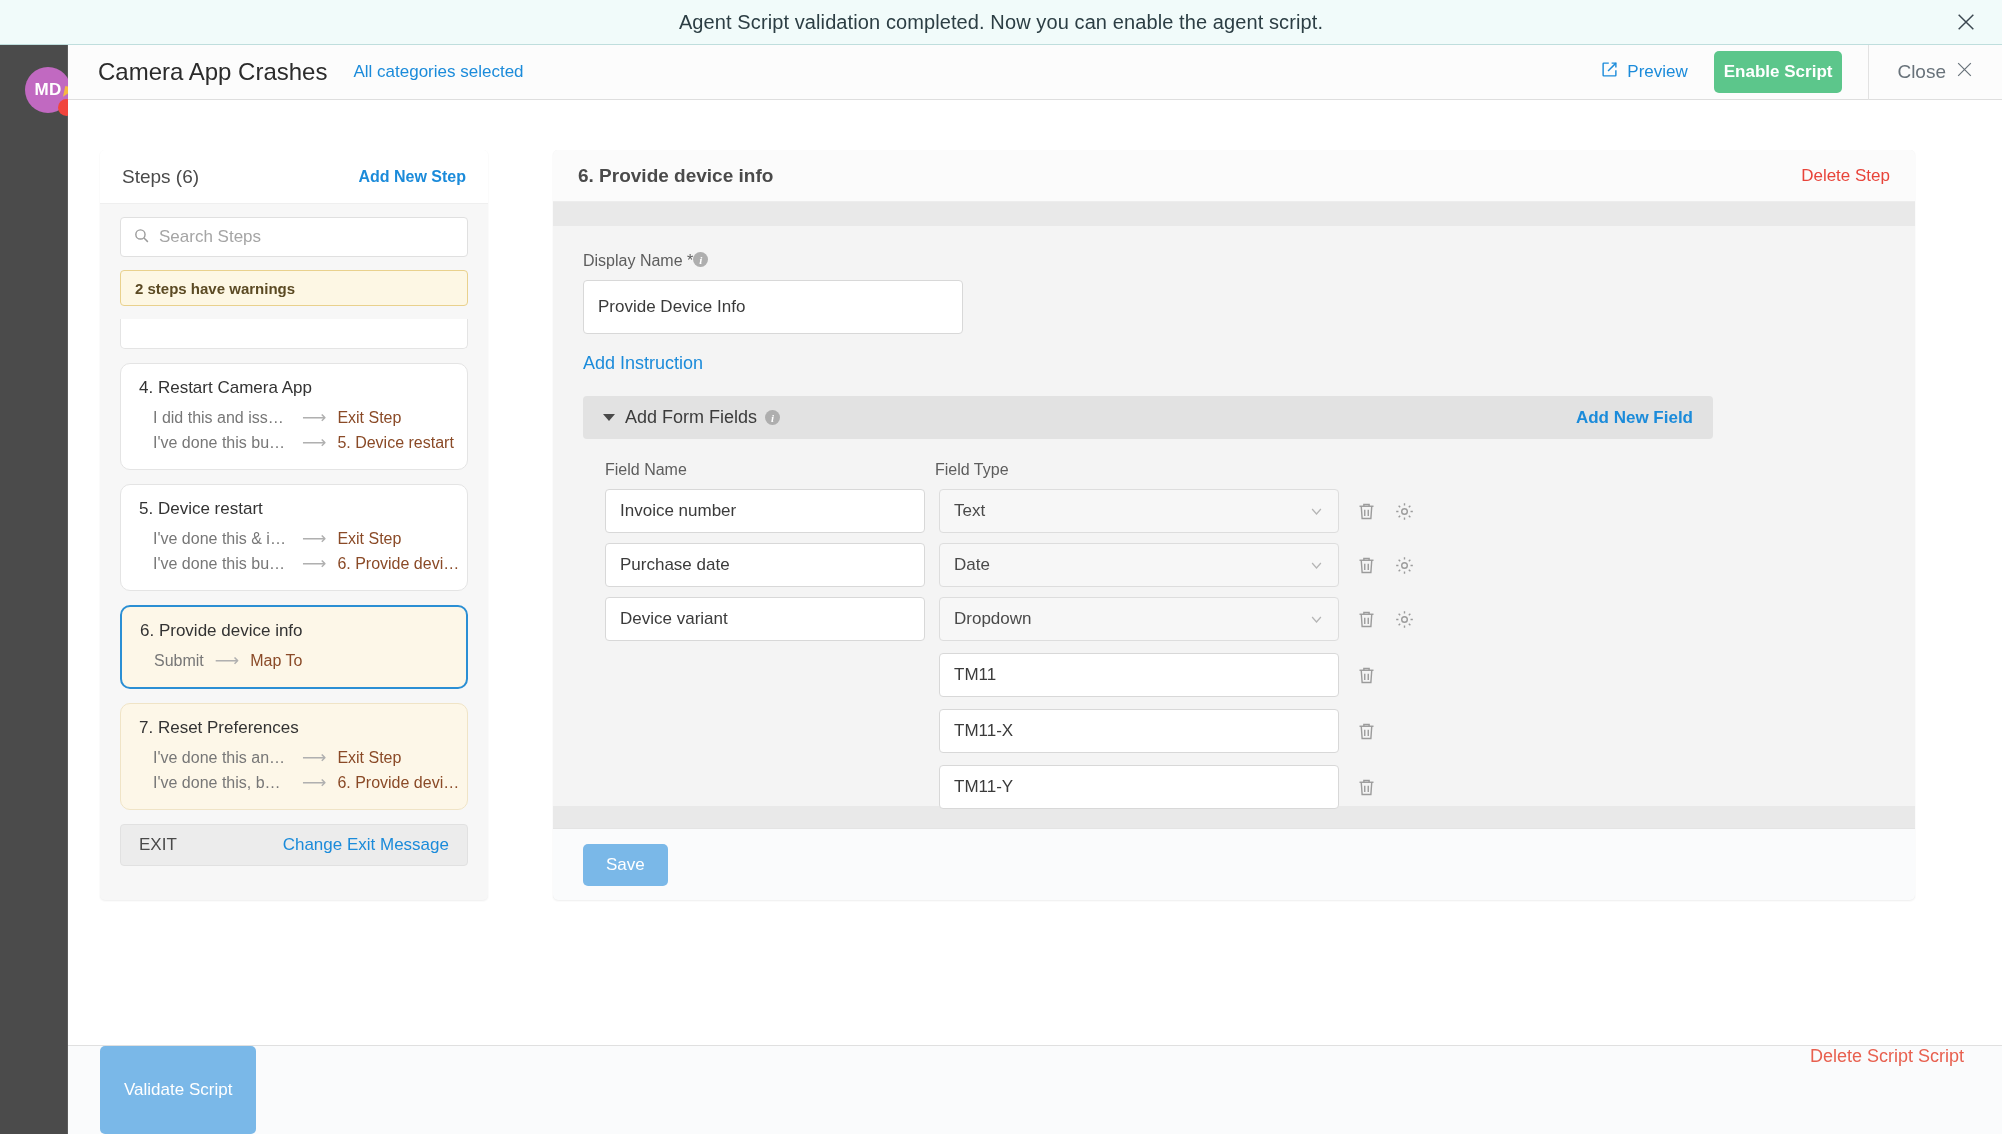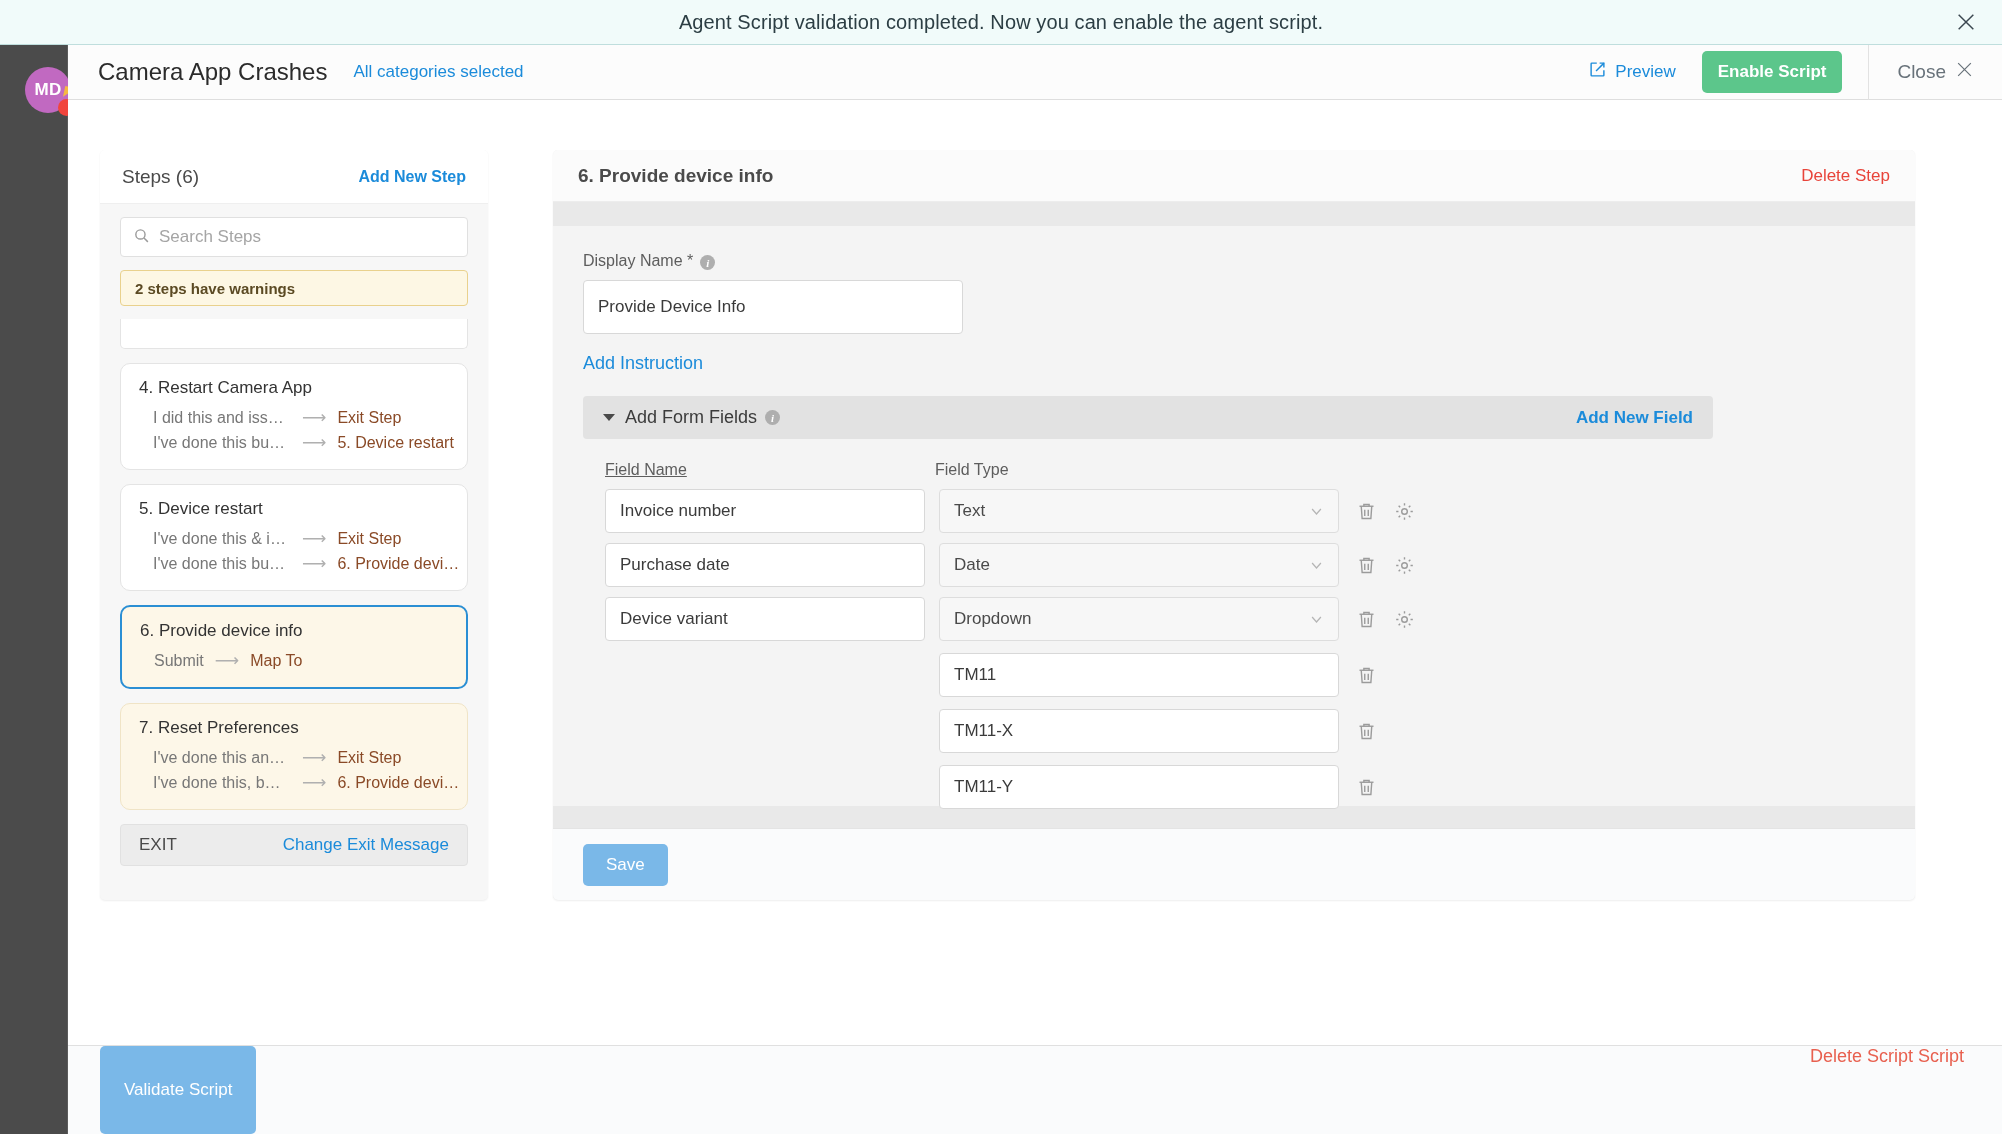--- a/index.html
+++ b/index.html
@@ -88,21 +88,21 @@
   .preview-btn {
     display: flex; align-items: center; gap: 9px;
     color: #1b8bda; font-size: 17px; cursor: pointer;
     margin-right: 26px;
   }
   .preview-btn svg { width: 17px; height: 17px; }
   .enable-btn {
     background: #5cc68b; color: #fff;
     font-size: 17px; font-weight: 700;
     border: none; border-radius: 5px;
-    padding: 11px 16px; cursor: pointer;
+    padding: 11px 10px; cursor: pointer;
   }
   .hdr-divider {
     width: 1px; height: 55px; background: #e2e2e2; margin-left: 26px;
   }
   .close-btn {
     display: flex; align-items: center; gap: 9px;
     color: #68727a; font-size: 19px; cursor: pointer;
     padding: 0 28px;
   }
   .close-btn svg { width: 19px; height: 19px; }
@@ -219,21 +219,21 @@
   }
   .detail-card {
     position: absolute; top: 24px; left: 0;
     width: 1362px; height: 580px;
     background: #f4f4f4;
   }
   .detail-inner { padding: 26px 30px 0 30px; }
 
   .lbl {
     font-size: 16px; color: #5d5d5d;
-    display: flex; align-items: flex-end; gap: 7px;
+    display: flex; align-items: flex-start; 
   }
   .info-i {
     width: 15px; height: 15px; border-radius: 50%;
     background: #aeaeae; color: #fff;
     font-size: 11px; font-weight: 700;
     display: inline-flex; align-items: center; justify-content: center;
     font-style: italic; font-family: "Liberation Serif", serif;
   }
   .txt-input {
     margin-top: 10px; width: 380px; height: 54px;
@@ -262,21 +262,21 @@
     display: flex; align-items: center; gap: 8px;
   }
   .section-bar-action {
     margin-left: auto; font-size: 17px; color: #1b8bda;
     font-weight: 600; cursor: pointer;
   }
 
   .fields-head {
     display: flex; margin-top: 22px; padding-left: 22px;
   }
-  .fields-head .fn { width: 330px; font-size: 16px; color: #5d5d5d; text-decoration: underline; }
+  .fields-head .fn { width: 330px; font-size: 16px; color: #5d5d5d; }
   .fields-head .ft { font-size: 16px; color: #5d5d5d; }
 
   .field-row {
     display: flex; align-items: center;
     margin-top: 10px; padding-left: 22px;
   }
   .field-name-input {
     width: 320px; height: 44px;
     background: #fff; border: 1px solid #d8d8d8; border-radius: 4px;
     padding: 0 14px; font-size: 17px; color: #3b3b3b;

